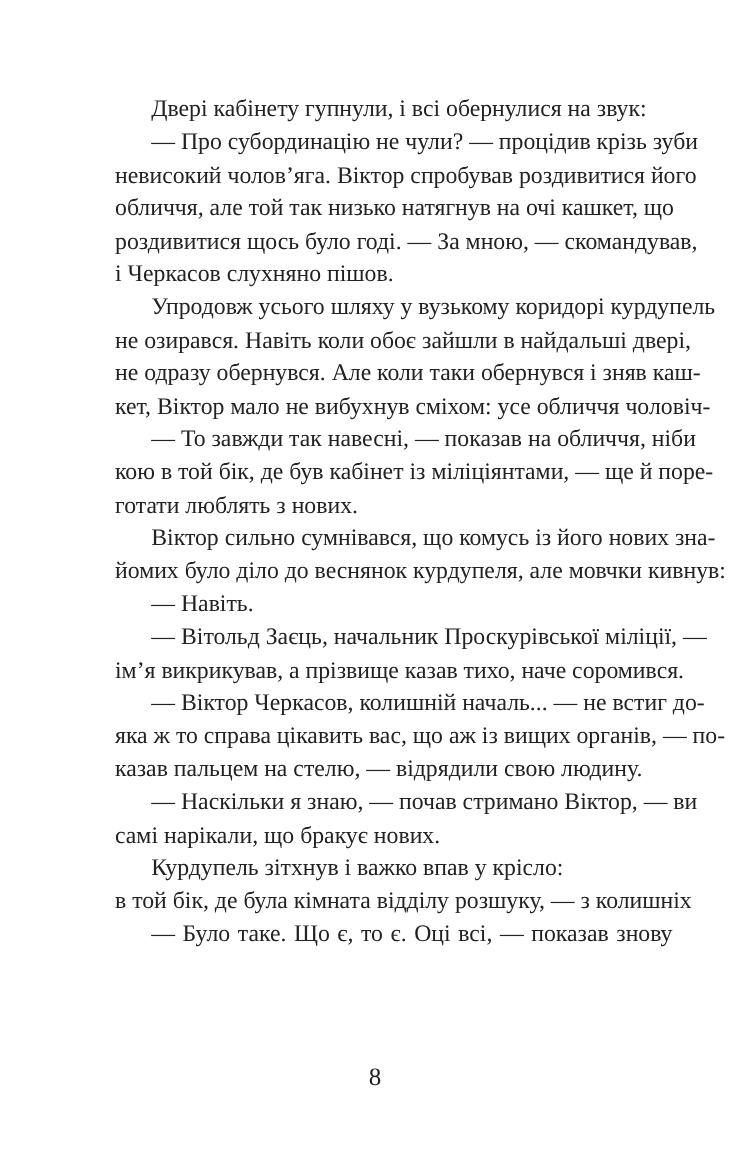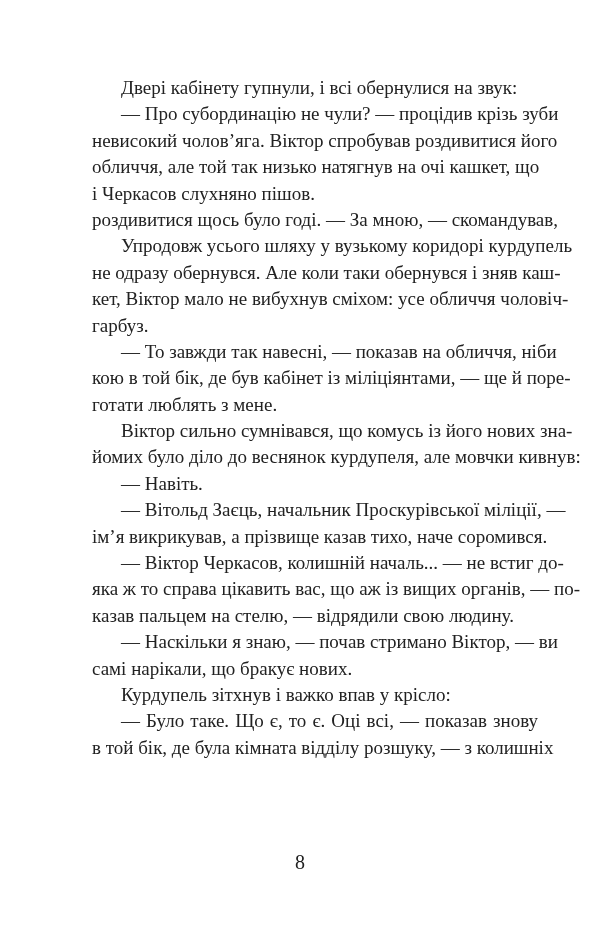--- a/index.html
+++ b/index.html
@@ -57,37 +57,37 @@
 </style>
 </head>
 <body>
 
 <div class="page">
   <div class="text-block" id="text-block">
       <span class="line indent last">Двері кабінету гупнули, і всі обернулися на звук:</span>
       <span class="line indent">— Про субординацію не чули? — процідив крізь зуби</span>
       <span class="line">невисокий чолов’яга. Віктор спробував роздивитися його</span>
       <span class="line">обличчя, але той так низько натягнув на очі кашкет, що</span>
+      <span class="line">роздивитися щось було годі. — За мною, — скомандував,</span>
       <span class="line last">і Черкасов слухняно пішов.</span>
-      <span class="line">роздивитися щось було годі. — За мною, — скомандував,</span>
       <span class="line indent">Упродовж усього шляху у вузькому коридорі курдупель</span>
+      <span class="line">не озирався. Навіть коли обоє зайшли в найдальші двері,</span>
       <span class="line">не одразу обернувся. Але коли таки обернувся і зняв каш-</span>
       <span class="line">кет, Віктор мало не вибухнув сміхом: усе обличчя чоловіч-</span>
-      <span class="line last">гарбуз.</span>
       <span class="line indent">— То завжди так навесні, — показав на обличчя, ніби</span>
       <span class="line">кою в той бік, де був кабінет із міліціянтами, — ще й поре-</span>
-      <span class="line last">готати люблять з мене.</span>
+      <span class="line last">готати люблять з нових.</span>
       <span class="line indent">Віктор сильно сумнівався, що комусь із його нових зна-</span>
       <span class="line">йомих було діло до веснянок курдупеля, але мовчки кивнув:</span>
       <span class="line indent last">— Навіть.</span>
       <span class="line indent">— Вітольд Заєць, начальник Проскурівської міліції, —</span>
       <span class="line">ім’я викрикував, а прізвище казав тихо, наче соромився.</span>
       <span class="line indent">— Віктор Черкасов, колишній началь... — не встиг до-</span>
       <span class="line">яка ж то справа цікавить вас, що аж із вищих органів, — по-</span>
       <span class="line last">казав пальцем на стелю, — відрядили свою людину.</span>
       <span class="line indent">— Наскільки я знаю, — почав стримано Віктор, — ви</span>
       <span class="line last">самі нарікали, що бракує нових.</span>
       <span class="line indent last">Курдупель зітхнув і важко впав у крісло:</span>
+      <span class="line">в той бік, де була кімната відділу розшуку, — з колишніх</span>
       <span class="line indent">— Було таке. Що є, то є. Оці всі, — показав знову</span>
-      <span class="line">в той бік, де була кімната відділу розшуку, — з колишніх</span>
     </div>
   <div class="page-number">8</div>
 </div>
 
 </body></html>

